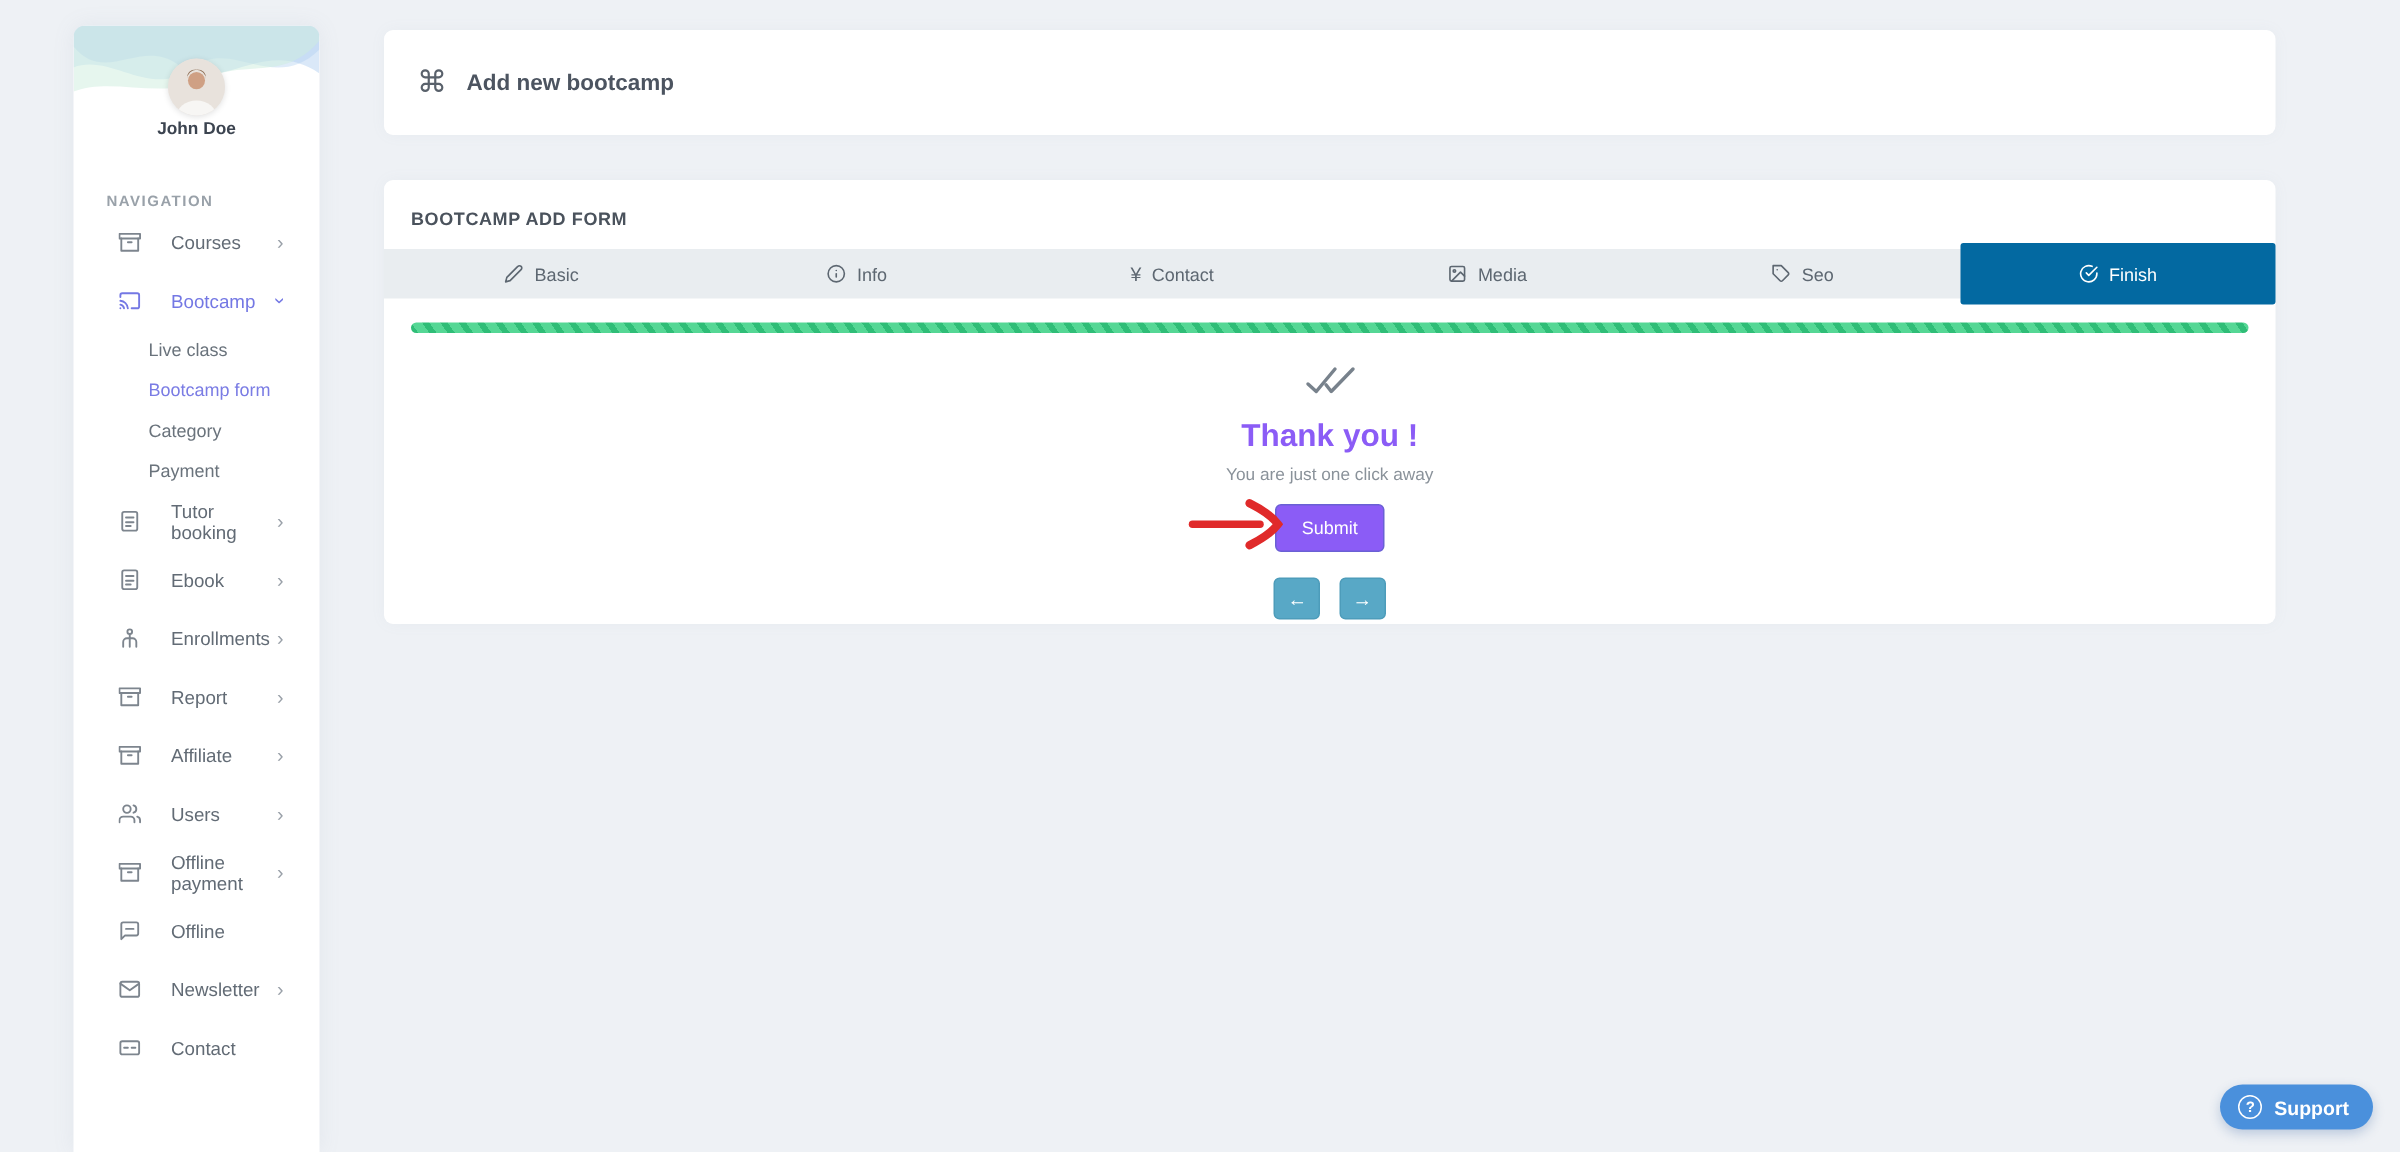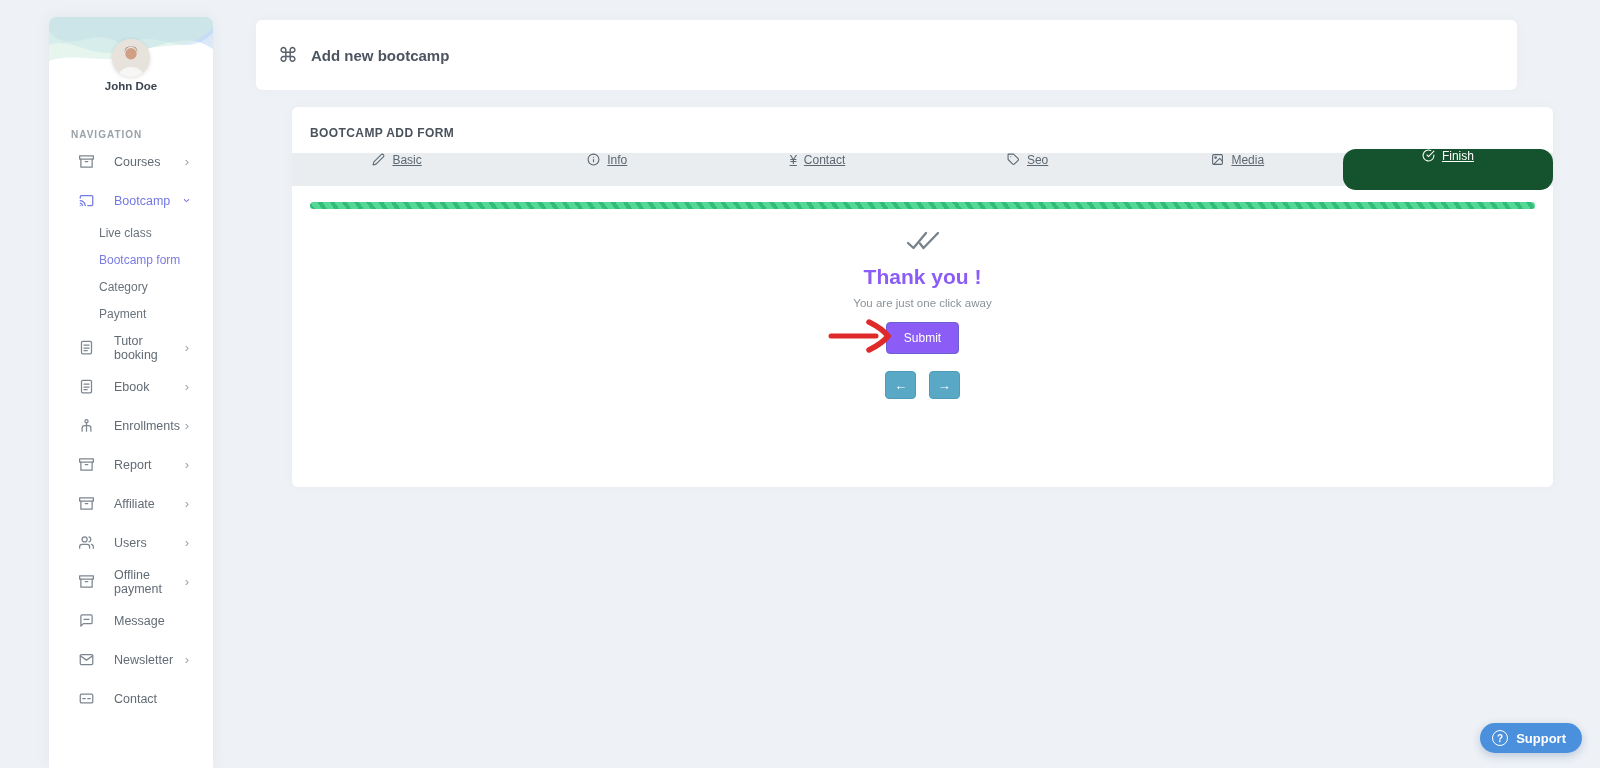--- a/index.html
+++ b/index.html
@@ -38,31 +38,31 @@
            stroke-linecap:round; stroke-linejoin:round; }
   svg.fi.dots { fill:currentColor; stroke:none; }
 
   
   .hcard { position:absolute; left:256px; top:20px; width:1261px; height:70px;
            background:#fff; border-radius:6px; box-shadow:0 0 10px rgba(140,152,164,.06);
            display:flex; align-items:center; padding-left:22px; gap:13px; }
   .cmd { font-size:20px; color:#59616b; line-height:1; }
   .htitle { font-size:15px; font-weight:bold; color:#4c5460; }
 
-  .fcard { position:absolute; left:256px; top:107px; width:1261px; height:380px;
-           background:#fff; border-radius:6px; box-shadow:0 0 10px rgba(140,152,164,.06);margin-left:36px; }
+  .fcard { position:absolute; left:256px; top:120px; width:1261px; height:296px;
+           background:#fff; border-radius:6px; box-shadow:0 0 10px rgba(140,152,164,.06); }
   .ftitle { padding:19px 18px 13px; font-size:12px; font-weight:bold; color:#4a525c;
             letter-spacing:.4px; }
   .tabs { display:flex; align-items:center; height:33px; background:#e9edf0; }
-  .tab { flex:1; height:100%; display:flex; align-items:flex-start; justify-content:center;
-         gap:7px; font-size:12px; color:#5d6771; cursor:pointer;text-decoration:underline; }
+  .tab { flex:1; height:100%; display:flex; align-items:center; justify-content:center;
+         gap:7px; font-size:12px; color:#5d6771; cursor:pointer; }
   .tab svg.fi { width:13px; height:13px; }
   .tab .yen { font-size:13px; line-height:1; }
-  .tab.active { background:#14532d; color:#fff; height:41px; margin:-4px 0;
-                border-radius:13px; position:relative; z-index:1; }
+  .tab.active { background:#0369a1; color:#fff; height:41px; margin:-4px 0;
+                border-radius:2px; position:relative; z-index:1; }
 
   .progress { height:7px; margin:16px 18px 0; border-radius:5px;
               background:repeating-linear-gradient(55deg,#2fbd77 0 4px,#55d795 4px 10px); }
 
   .fwrap { text-align:center; padding-top:21px; }
   .dblcheck { display:inline-block; }
   .thanks { margin-top:9px; font-size:21px; font-weight:bold; color:#8b5cf6; }
   .subtext { margin-top:8px; font-size:11.5px; color:#8a929a; }
   .subwrap { position:relative; display:inline-block; margin-top:13px; }
   .submit { background:#8b5cf6; border:1px solid #6a60d4; color:#fff; font-size:12px;
@@ -229,21 +229,21 @@
         <span class="chev">›</span>
       </div>
 
       <div class="sitem">
         <span class="sicon">
           <svg class="fi" viewBox="0 0 24 24">
               <path d="M21 15a2 2 0 0 1-2 2H7l-4 4V5a2 2 0 0 1 2-2h14a2 2 0 0 1 2 2z"></path>
               <line x1="8" y1="10" x2="16" y2="10"></line>
             </svg>
         </span>
-        <span class="slabel">Message</span>
+        <span class="slabel">Offline</span>
       </div>
 
       <div class="sitem">
         <span class="sicon">
           <svg class="fi" viewBox="0 0 24 24">
               <rect x="2" y="4" width="20" height="16" rx="2"></rect>
               <polyline points="22,6 12,13 2,6"></polyline>
             </svg>
         </span>
         <span class="slabel">Newsletter</span>
@@ -285,32 +285,32 @@
             <line x1="12" y1="8" x2="12.01" y2="8"></line>
           </svg>
         <span>Info</span>
       </div>
       <div class="tab">
         <span class="yen">¥</span>
         <span>Contact</span>
       </div>
       <div class="tab">
         <svg class="fi" viewBox="0 0 24 24">
-            <path d="M20.59 13.41l-7.17 7.17a2 2 0 0 1-2.83 0L2 12V2h10l8.59 8.59a2 2 0 0 1 0 2.83z"></path>
-            <line x1="7" y1="7" x2="7.01" y2="7"></line>
-          </svg>
-        <span>Seo</span>
-      </div>
-      <div class="tab">
-        <svg class="fi" viewBox="0 0 24 24">
             <rect x="3" y="3" width="18" height="18" rx="2"></rect>
             <circle cx="8.5" cy="8.5" r="1.5"></circle>
             <polyline points="21 15 16 10 5 21"></polyline>
           </svg>
         <span>Media</span>
+      </div>
+      <div class="tab">
+        <svg class="fi" viewBox="0 0 24 24">
+            <path d="M20.59 13.41l-7.17 7.17a2 2 0 0 1-2.83 0L2 12V2h10l8.59 8.59a2 2 0 0 1 0 2.83z"></path>
+            <line x1="7" y1="7" x2="7.01" y2="7"></line>
+          </svg>
+        <span>Seo</span>
       </div>
       <div class="tab active">
         <svg class="fi" viewBox="0 0 24 24">
             <path d="M22 11.08V12a10 10 0 1 1-5.93-9.14"></path>
             <polyline points="22 4 12 14.01 9 11.01"></polyline>
           </svg>
         <span>Finish</span>
       </div>
     </div>
 

